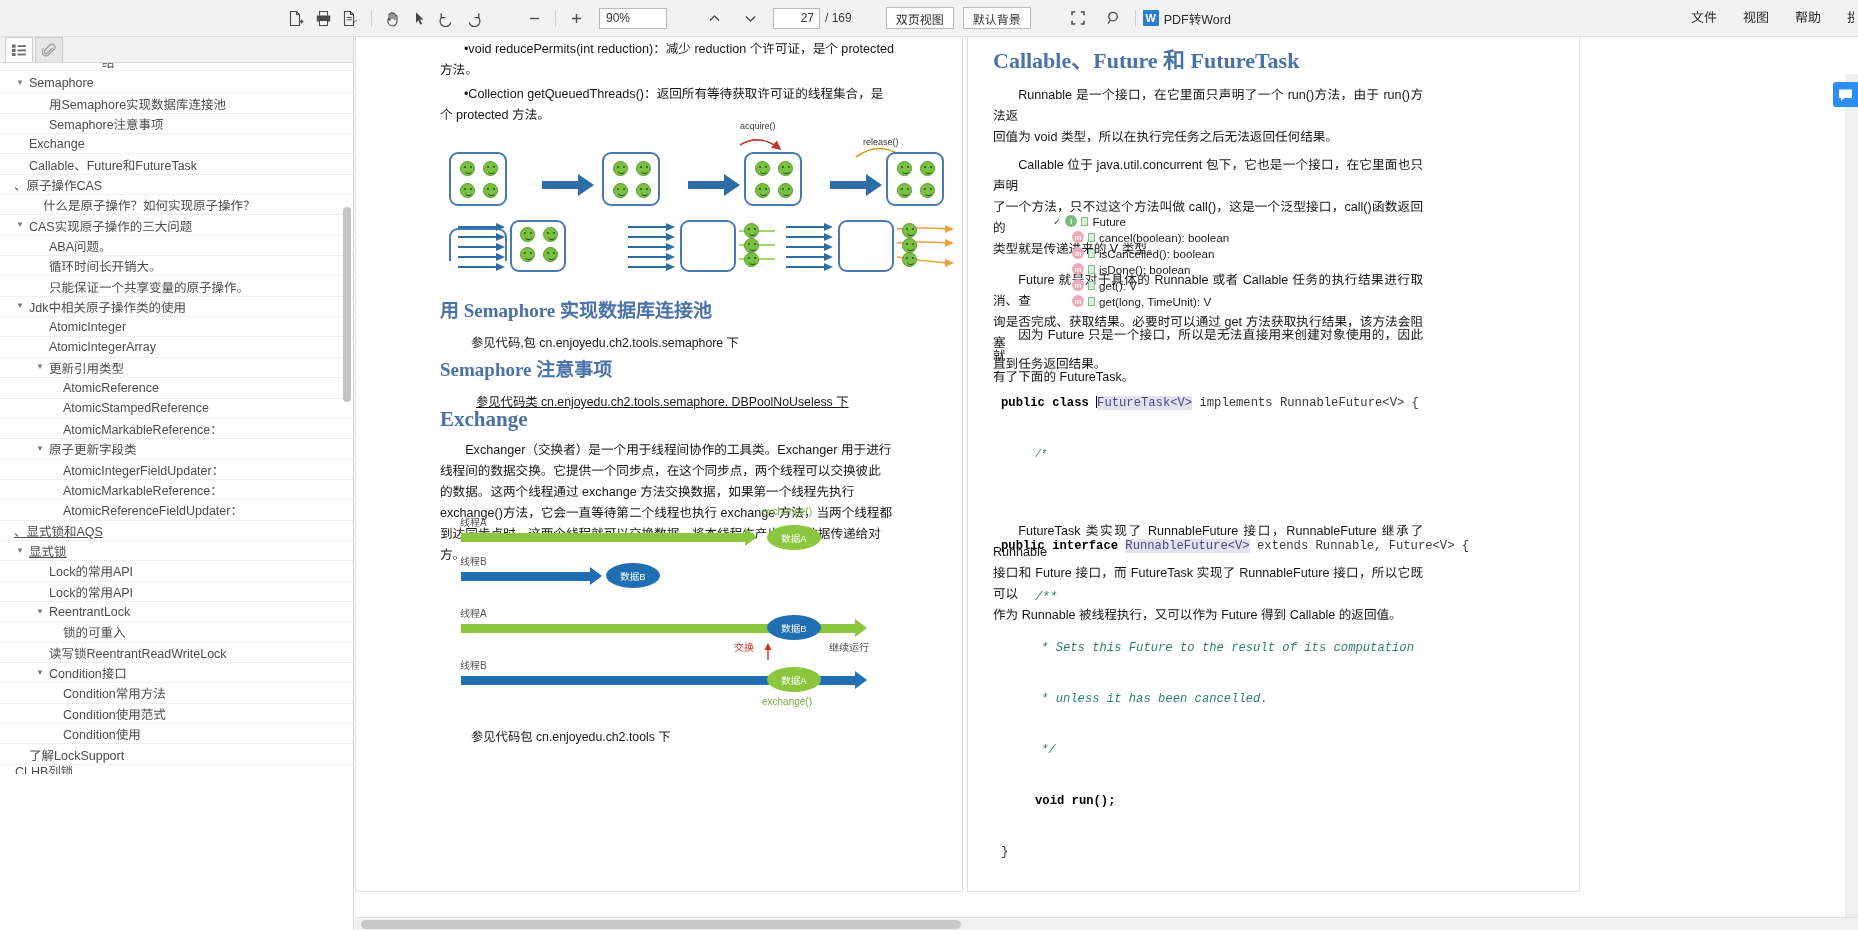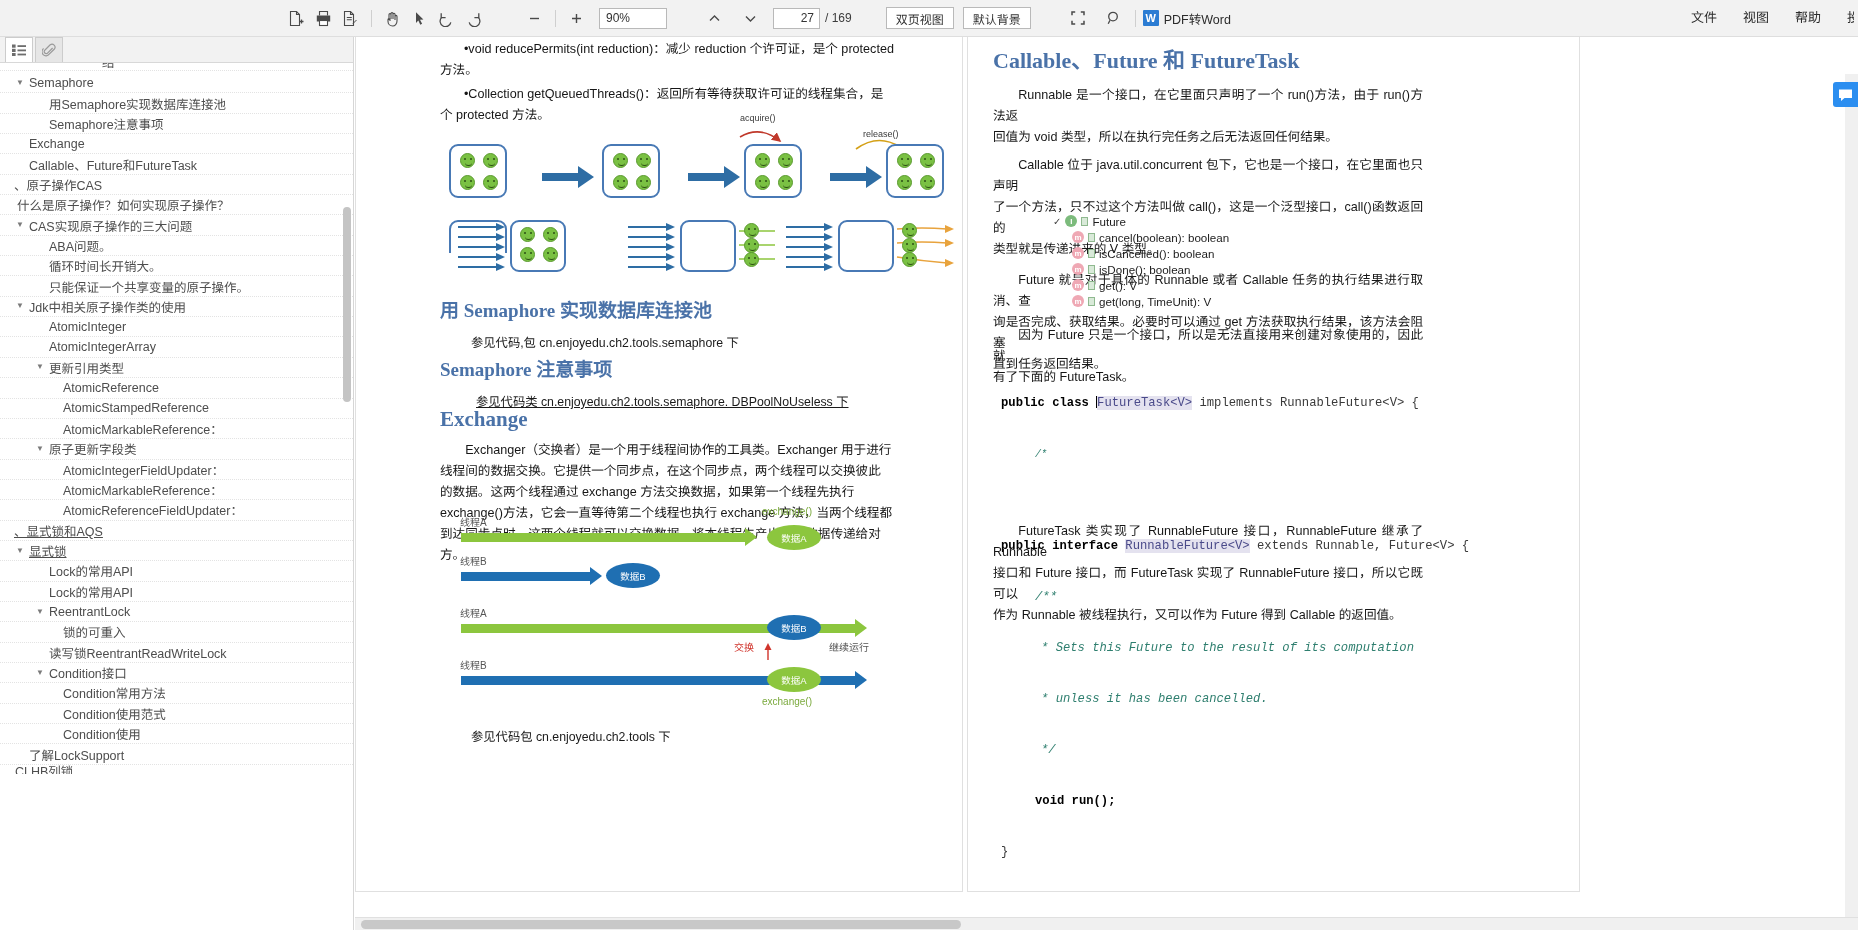--- a/index.html
+++ b/index.html
@@ -392,21 +392,21 @@
           <div class="toc-row">
             <span class="toc-label" style="margin-left: 29px;">Exchange</span>
           </div>
           <div class="toc-row">
             <span class="toc-label" style="margin-left: 29px;">Callable、Future和FutureTask</span>
           </div>
           <div class="toc-row">
             <span class="toc-label" style="margin-left: 14px;">、原子操作CAS</span>
           </div>
           <div class="toc-row">
-            <span class="toc-label" style="margin-left: 17px;">什么是原子操作？如何实现原子操作？</span>
+            <span class="toc-label" style="margin-left: 43px;">什么是原子操作？如何实现原子操作？</span>
           </div>
           <div class="toc-row">
             <span class="toc-caret" style="left: 16px;">▼</span>
             <span class="toc-label" style="margin-left: 29px;">CAS实现原子操作的三大问题</span>
           </div>
           <div class="toc-row">
             <span class="toc-label" style="margin-left: 49px;">ABA问题。</span>
           </div>
           <div class="toc-row">
             <span class="toc-label" style="margin-left: 49px;">循环时间长开销大。</span>
@@ -501,21 +501,21 @@
 
     <div class="page page-left doc">
 
       <div style="position:absolute;left:84px;top:2px;width:515px;">
         <div class="p-body" style="text-indent:1.9em;">•void reducePermits(int reduction)：减少 reduction 个许可证，是个 protected</div>
         <div class="p-body">方法。</div>
         <div class="p-body" style="text-indent:1.9em;margin-top:3px;">•Collection getQueuedThreads()：返回所有等待获取许可证的线程集合，是</div>
         <div class="p-body">个 protected 方法。</div>
       </div>
 
-      <div class="dia" style="position:absolute;left:84px;top:76px;width:520px;height:140px;">
+      <div class="dia" style="position:absolute;left:84px;top:84px;width:520px;height:140px;">
         <div class="lbl-sm" style="left:300px;top:0;">acquire()</div>
         <div class="lbl-sm" style="left:423px;top:16px;">release()</div>
         <svg width="520" height="140" style="position:absolute;left:0;top:0;">
           <path d="M300 24 q20 -12 40 4" stroke="#c0392b" stroke-width="1.6" fill="none" marker-end="url(#ar1)"></path>
           <path d="M460 34 q-22 -14 -44 2" stroke="#d4a017" stroke-width="1.6" fill="none"></path>
           <defs>
               <marker id="ar1" markerWidth="6" markerHeight="6" refX="5" refY="3" orient="auto">
             <path d="M0 0 L6 3 L0 6 z" fill="#c0392b"></path>
               </marker>
             </defs>

